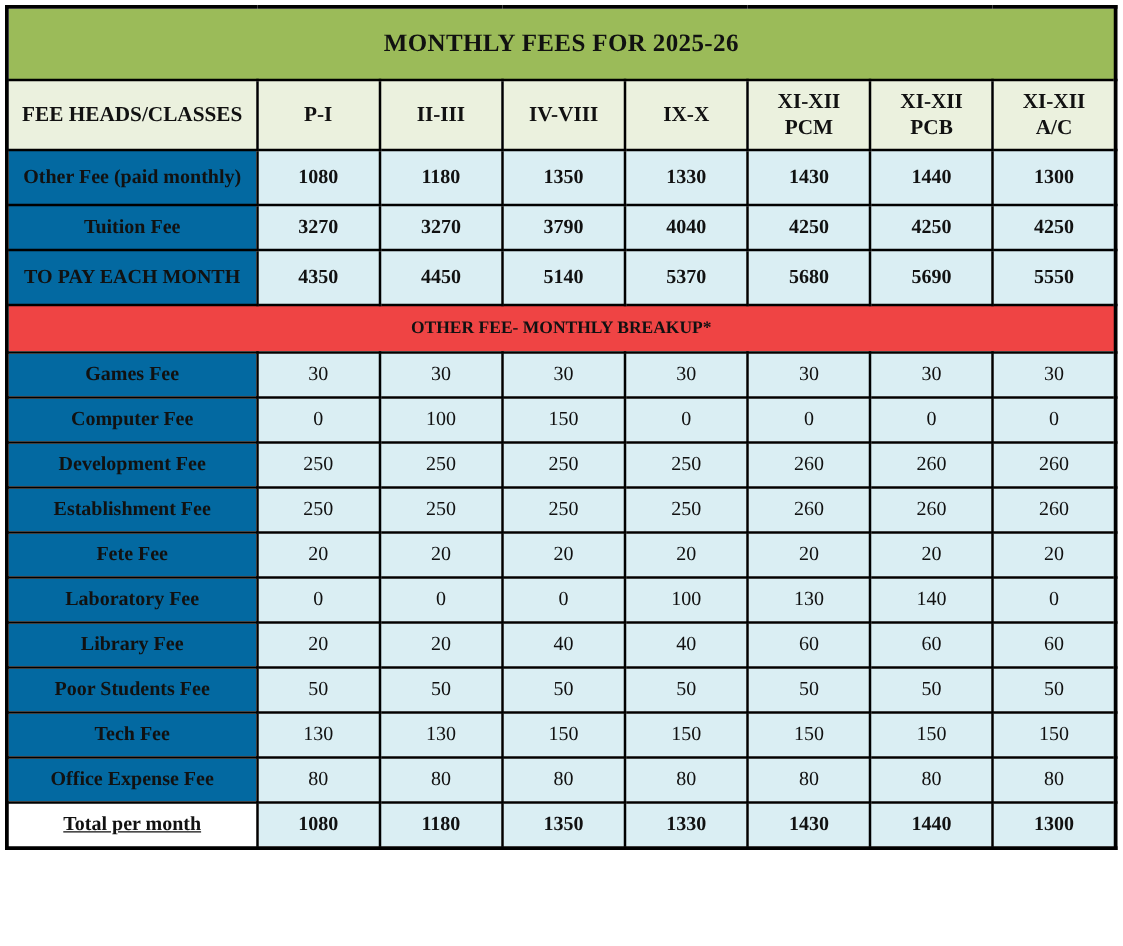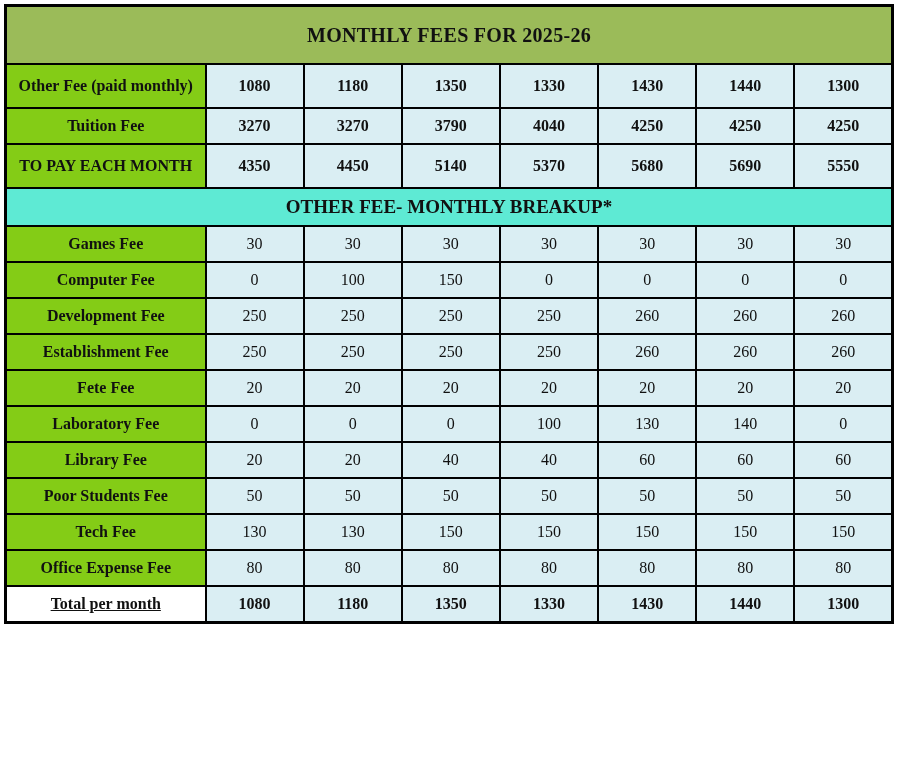--- a/index.html
+++ b/index.html
@@ -41,41 +41,41 @@
     height: 50px;
     background: #ebf1de;
     font-size: 17px;
     font-weight: bold;
     white-space: pre-line;
   }
   tr.header-row th.first {
     padding: 0 4px;
   }
   th.row-label {
-    background: #84cc16;
+    background: #0369a1;
     font-size: 16px;
     font-weight: bold;
     padding: 2px 18px;
   }
   th.row-label.white {
     background: #ffffff;
     text-decoration: underline;
   }
   td.val {
     background: #daeef3;
     font-size: 16px;
     font-weight: normal;
   }
   td.val.bold {
     font-weight: bold;
   }
   tr.section-row th {
     height: 32px;
-    background: #5eead4;
-    font-size: 19px;
+    background: #ef4444;
+    font-size: 14px;
     font-weight: bold;
   }
   tr.data-row {
     height: 36px;
   }
   tr.data-row.tall {
     height: 44px;
   }
 </style>
 </head>
@@ -90,20 +90,33 @@
         <col>
         <col>
         <col>
         <col>
         <col>
     </colgroup>
     <thead>
       <tr class="title-row">
         <th colspan="8">MONTHLY FEES FOR 2025-26</th>
       </tr>
+      <tr class="header-row" id="header-row">
+          <th class="col-head first">FEE HEADS/CLASSES</th>
+          <th class="col-head">P-I</th>
+          <th class="col-head">II-III</th>
+          <th class="col-head">IV-VIII</th>
+          <th class="col-head">IX-X</th>
+          <th class="col-head">XI-XII
+PCM</th>
+          <th class="col-head">XI-XII
+PCB</th>
+          <th class="col-head">XI-XII
+A/C</th>
+        </tr>
     </thead>
     <tbody id="table-body">
         <tr class="data-row tall">
           <th class="row-label">Other Fee (paid monthly)</th>
           <td class="val bold">1080</td>
           <td class="val bold">1180</td>
           <td class="val bold">1350</td>
           <td class="val bold">1330</td>
           <td class="val bold">1430</td>
           <td class="val bold">1440</td>

